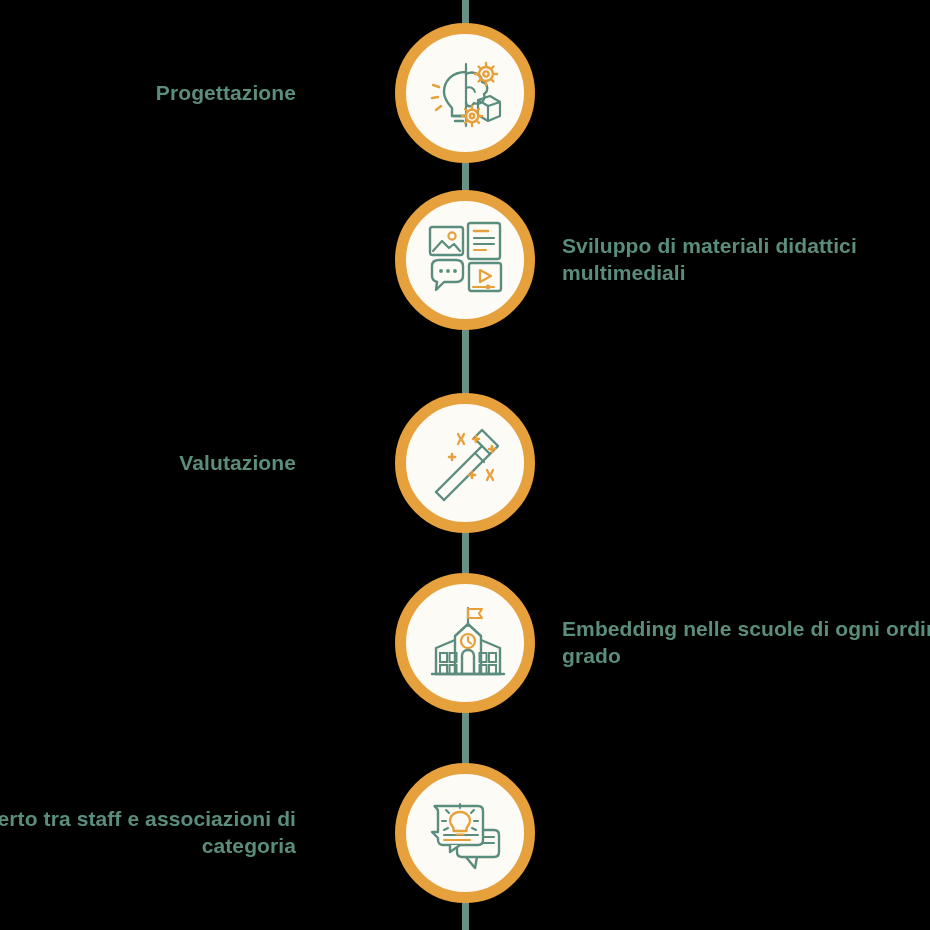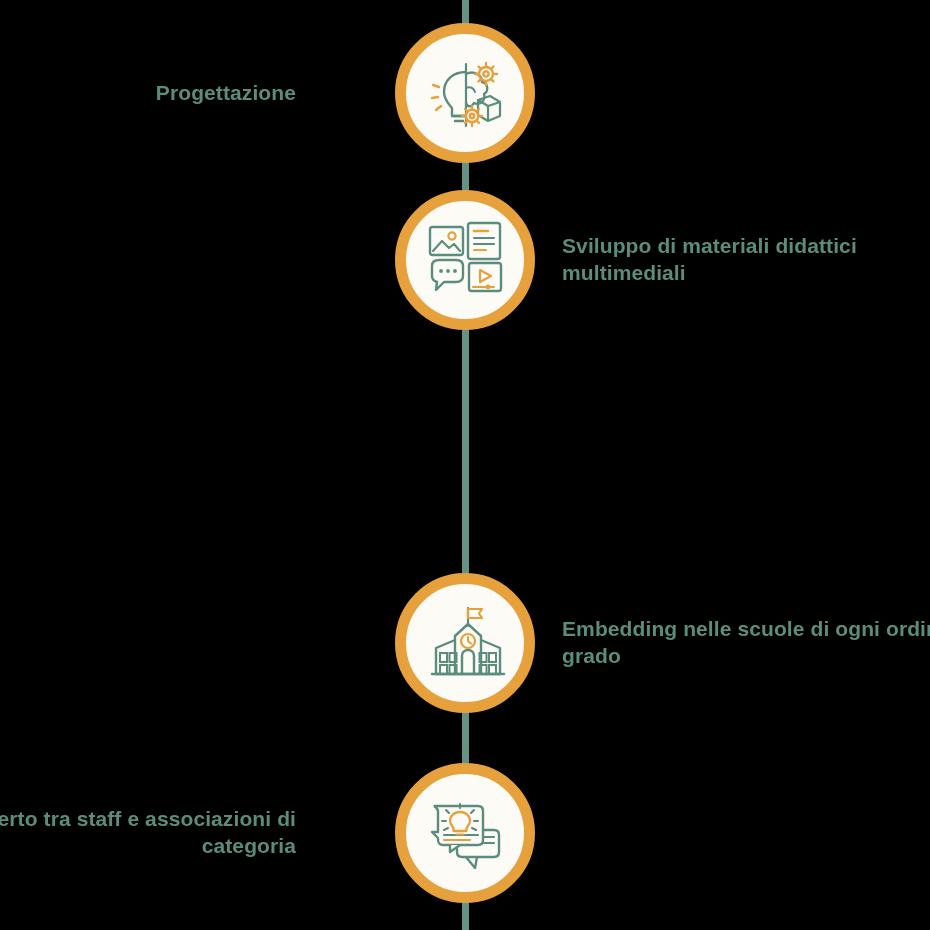--- a/index.html
+++ b/index.html
@@ -152,20 +152,46 @@
 
           <rect x="47" y="46" width="32" height="28" rx="2.5" stroke="#5b8d7e" stroke-width="2.4"></rect>
           <path d="M58 53 L69 59 L58 65 Z" stroke="#e6a03c" stroke-width="2.2" stroke-linejoin="round"></path>
           <path d="M51 70 L72 70" stroke="#e6a03c" stroke-width="2.2" stroke-linecap="round"></path>
           <circle cx="66" cy="70" r="2.4" fill="#e6a03c"></circle>
         </svg>
       </span>
     </div>
   </div>
 
+  <div class="stage" style="top:393px;">
+    <div class="label left">Valutazione</div>
+    <div class="node">
+      <span>
+        <svg width="86" height="86" viewBox="0 0 86 86" fill="none">
+
+          <path d="M14 72 L60 26" stroke="#5b8d7e" stroke-width="2.4" stroke-linecap="round"></path>
+          <path d="M22 80 L68 34" stroke="#5b8d7e" stroke-width="2.4" stroke-linecap="round"></path>
+          <path d="M14 72 L22 80" stroke="#5b8d7e" stroke-width="2.4" stroke-linecap="round"></path>
+          <path d="M52 18 L60 26 L68 34 L76 26 L68 18 L60 10 Z" stroke="#5b8d7e" stroke-width="2.4" stroke-linejoin="round" fill="none"></path>
+          <path d="M54 34 L62 42" stroke="#5b8d7e" stroke-width="2.2" stroke-linecap="round"></path>
+
+          <g stroke="#e6a03c" stroke-width="2.3" stroke-linecap="round">
+            <path d="M36 14 L38 18 M42 14 L40 18 M36 24 L38 20 M42 24 L40 20"></path>
+            <path d="M65 50 L67 54 M71 50 L69 54 M65 60 L67 56 M71 60 L69 56"></path>
+          </g>
+          <g stroke="#e6a03c" stroke-width="2.6" stroke-linecap="round">
+            <path d="M54 16 L54 22 M51 19 L57 19"></path>
+            <path d="M70 26 L70 32 M67 29 L73 29"></path>
+            <path d="M30 34 L30 40 M27 37 L33 37"></path>
+            <path d="M50 52 L50 58 M47 55 L53 55"></path>
+          </g>
+        </svg>
+      </span>
+    </div>
+  </div>
 
   <div class="stage" style="top:573px;">
     <div class="label right">Embedding nelle scuole di ogni ordine e grado</div>
     <div class="node">
       <span>
         <svg width="86" height="86" viewBox="0 0 86 86" fill="none">
 
           <path d="M46 8 L46 26" stroke="#5b8d7e" stroke-width="2.2" stroke-linecap="round"></path>
           <path d="M46 9 L60 9 L57 13.5 L60 18 L46 18 Z" stroke="#e6a03c" stroke-width="2.2" stroke-linejoin="round"></path>
 

